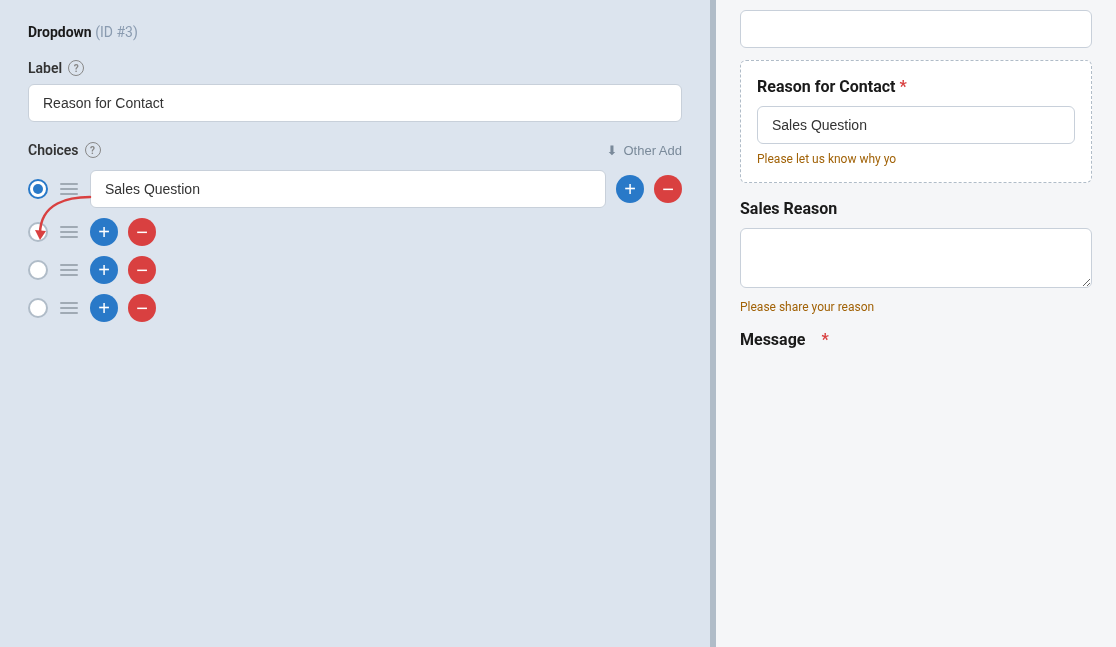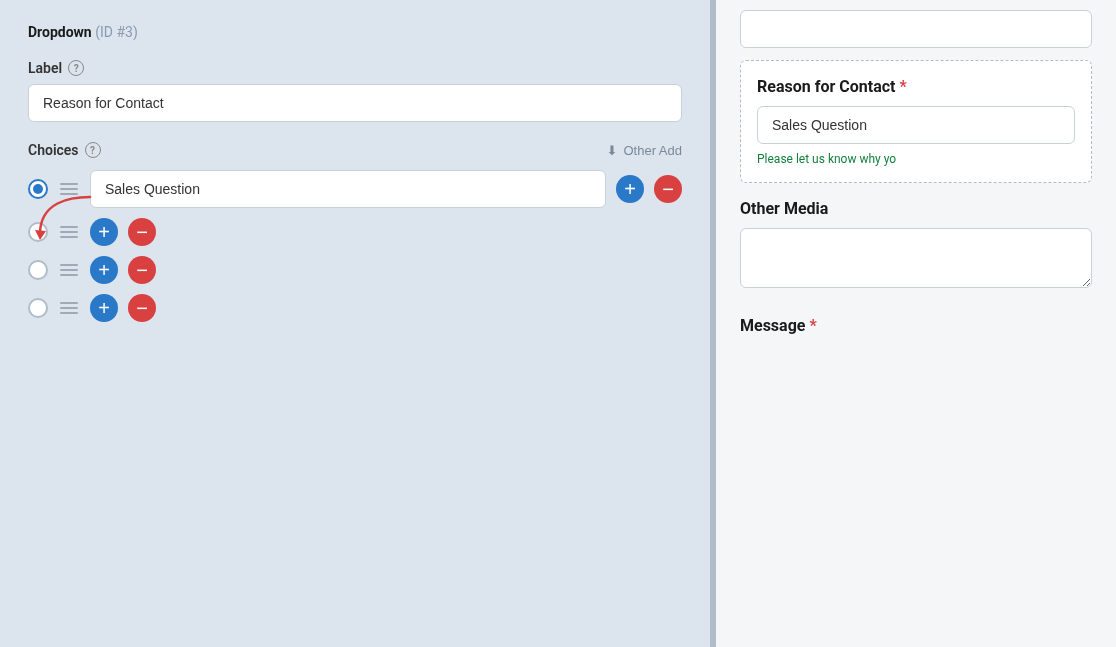--- a/index.html
+++ b/index.html
@@ -244,21 +244,21 @@
       font-size: 14px;
       color: #333;
       background: #fff;
       margin-bottom: 8px;
       outline: none;
       appearance: none;
     }
 
     .form-hint {
       font-size: 12px;
-      color: #15803d;
+      color: #a16207;
     }
 
     .form-label-plain {
       font-size: 16px;
       font-weight: 700;
       color: #1a1a1a;
       margin-bottom: 10px;
       display: block;
     }
 
@@ -275,21 +275,21 @@
       min-height: 60px;
     }
 
     .form-label-required {
       font-size: 16px;
       font-weight: 700;
       color: #1a1a1a;
       margin-bottom: 8px;
       display: flex;
       align-items: center;
-      gap: 4px;
+      gap: 16px;
     }
   </style>
 </head>
 <body>
 
 <div class="left-panel">
 
   <div class="panel-title">
     <span>Dropdown</span>
     <span class="id-label">(ID #3)</span>
@@ -405,22 +405,23 @@
       <option>Sales Question</option>
       <option>Customer Support</option>
       <option>Media Inquiry</option>
       <option>Other</option>
     </select>
     <div class="form-hint">Please let us know why yo</div>
   </div>
 
   
   <div style="margin-bottom:16px;">
-    <span class="form-label-plain">Other Media</span>
+    <span class="form-label-plain">Sales Reason</span>
     <textarea class="form-text-input" style=""></textarea>
+    <div class="form-hint">Please share your reason</div>
   </div>
 
   
   <div>
     <div class="form-label-required">
       <span>Message</span>
       <span class="required-star">*</span>
     </div>
   </div>
 

